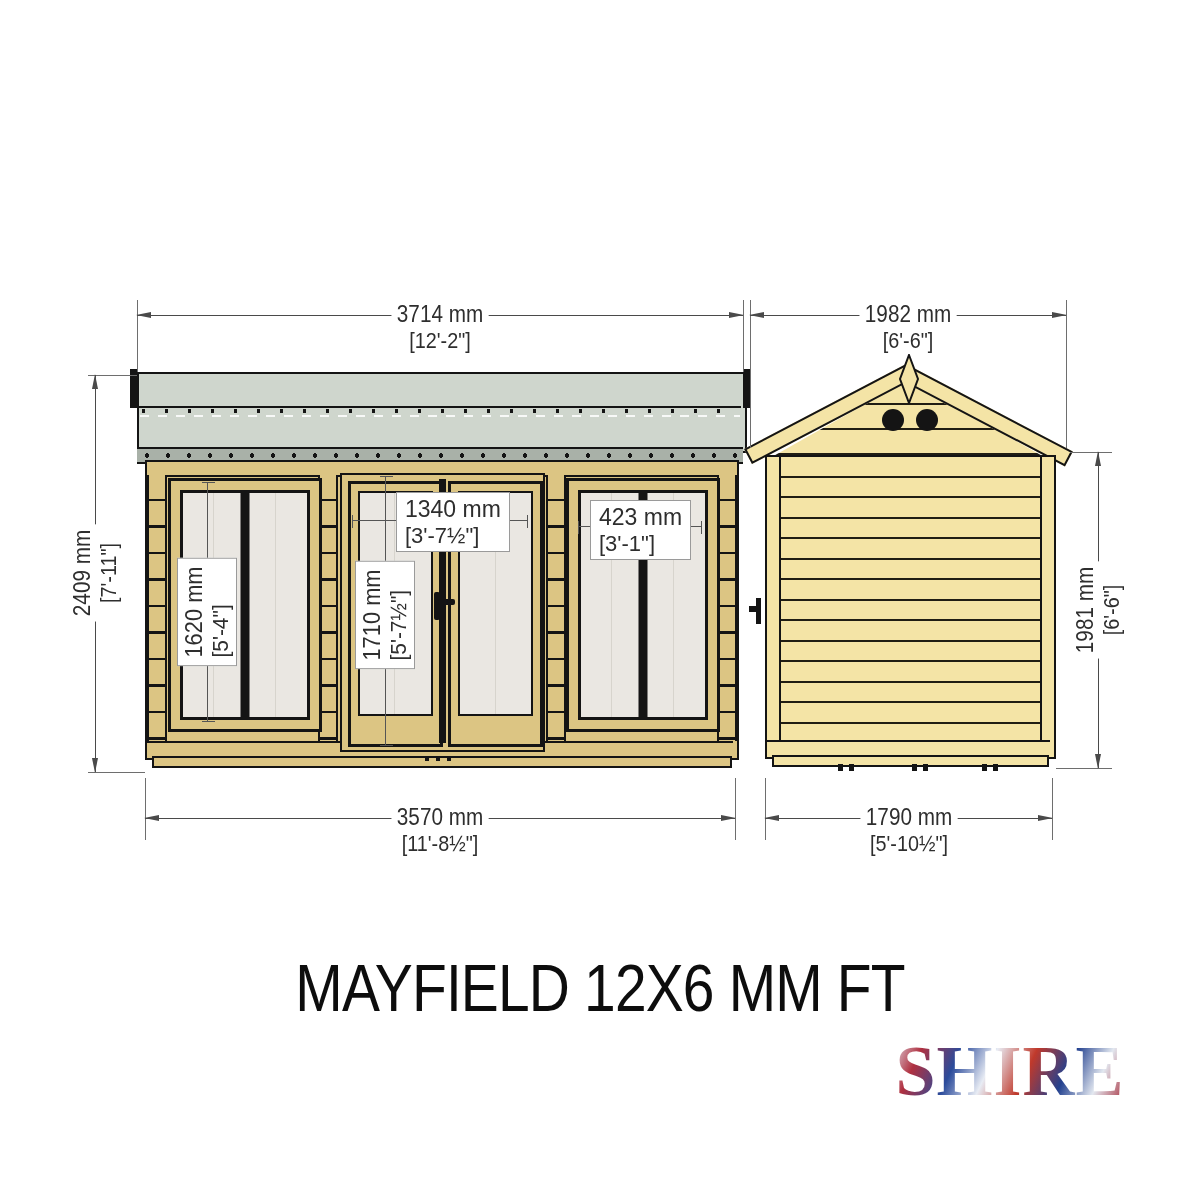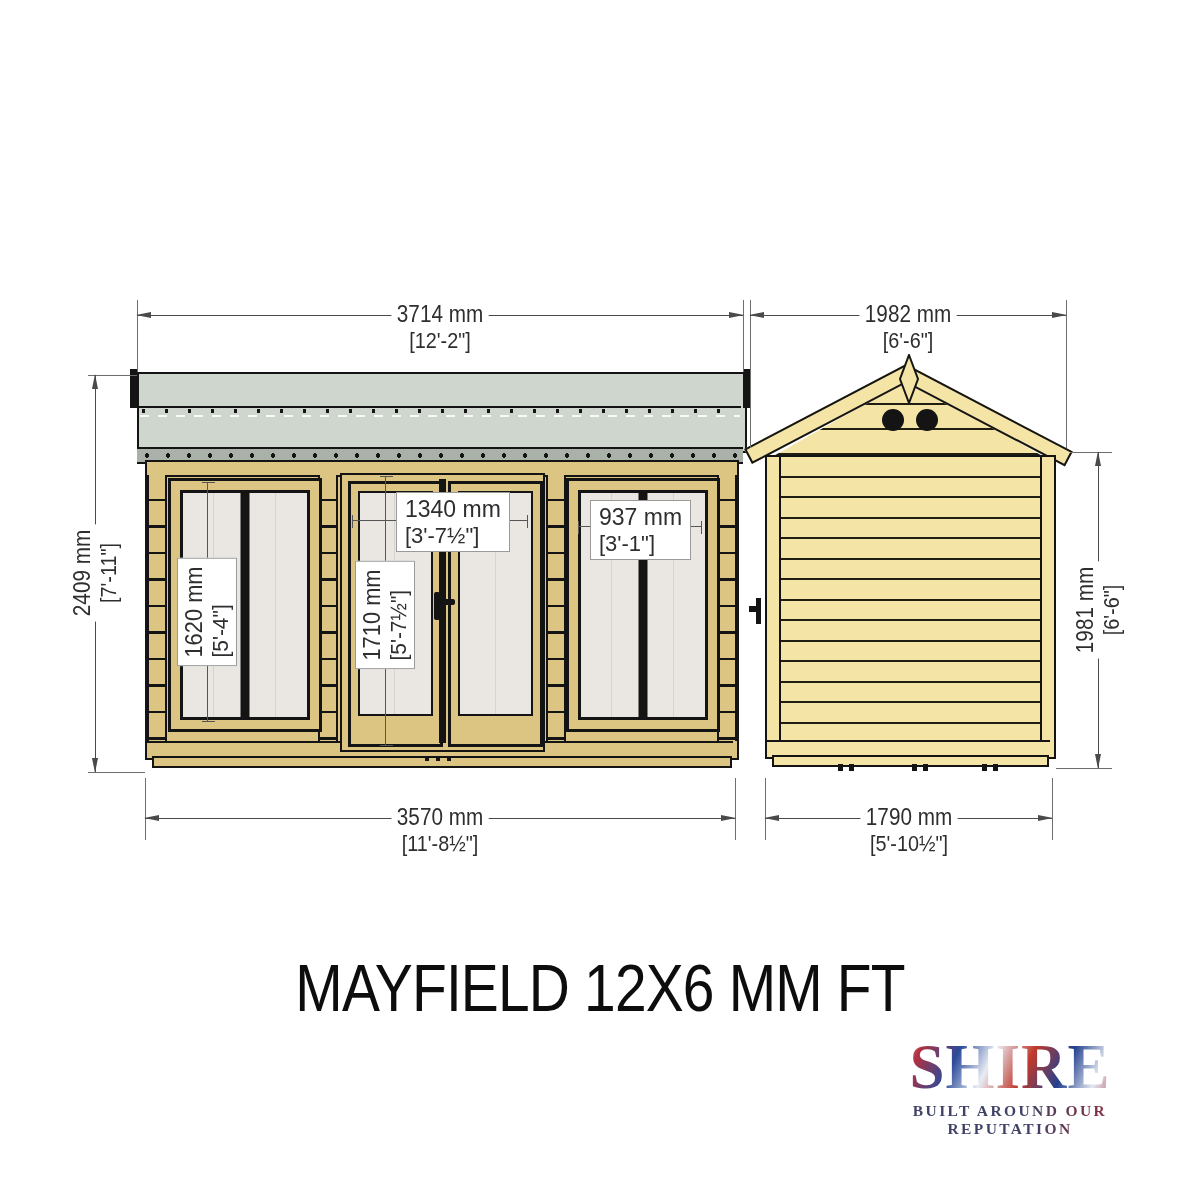--- a/index.html
+++ b/index.html
@@ -52,21 +52,21 @@
     linear-gradient(90deg,transparent calc(75% - 1px),#d7d4cd calc(75% - 1px) 75%,transparent 75%),
     #eae7e2;}
   .cbar{position:absolute;top:0;bottom:0;left:50%;width:9px;transform:translateX(-50%);background:#141414;}
   .sideclad{background:repeating-linear-gradient(180deg,#f4e4a6 0 18.5px,#201d13 18.5px 20.5px);}
   .gableclad{background:repeating-linear-gradient(180deg,#f4e4a6 0 23px,#201d13 23px 25px);}
 
   
   .title{position:absolute;left:0;width:1200px;top:952px;height:72px;line-height:72px;
     text-align:center;font-size:67px;color:#0d0d0d;transform:scaleX(0.85);letter-spacing:-1px;}
   .logo{position:absolute;left:862px;top:1034px;width:296px;text-align:center;}
-  .logo-word{font-family:"Liberation Serif",serif;font-weight:700;font-size:63px;line-height:1.05;
+  .logo-word{font-family:"Liberation Serif",serif;font-weight:700;font-size:72px;line-height:1.05;
     letter-spacing:1px;
     background:linear-gradient(115deg,#c43b3b 0%,#e3e8f0 10%,#b03040 20%,#2b4b9b 32%,#e8ecf4 43%,
       #c0392b 55%,#23418f 67%,#e3e8f0 78%,#a52a38 89%,#2b4b9b 100%);
     -webkit-background-clip:text;background-clip:text;color:transparent;}
   .logo-tag{font-family:"Liberation Serif",serif;font-weight:600;font-size:15.5px;letter-spacing:2.4px;
     margin-top:2px;
     background:linear-gradient(90deg,#3e4066 0%,#3e4066 55%,#8c2f3f 85%,#a03246 100%);
     -webkit-background-clip:text;background-clip:text;color:transparent;}
 </style>
 </head>
@@ -126,21 +126,21 @@
     <div class="boxlbl" style="left:396px;top:492px;">
       <div class="mm">1340 mm</div>
       <div class="ft">[3'-7½"]</div>
     </div>
 
     <div class="leader-h" style="left:578px;top:526px;width:124px;">
       <span class="tick" style="left:0;"></span>
         <span class="tick" style="right:0;"></span>
     </div>
     <div class="boxlbl" style="left:590px;top:500px;">
-      <div class="mm">937 mm</div>
+      <div class="mm">423 mm</div>
       <div class="ft">[3'-1"]</div>
     </div>
 
     <div class="leader-v" style="left:207px;top:482px;height:240px;">
       <span class="tick" style="top:0;"></span>
         <span class="tick" style="bottom:0;"></span>
     </div>
     <div class="boxlbl rot" style="left:207px;top:612px;">
       <div class="mm">1620 mm</div>
       <div class="ft">[5'-4"]</div>
@@ -243,16 +243,15 @@
         <div class="mm">1790 mm</div>
         <div class="ft">[5'-10½"]</div>
       </div>
     </div>
   </div>
 
   <div class="title">MAYFIELD 12X6 MM FT</div>
 
   <div class="logo">
     <div class="logo-word">SHIRE</div>
-    <div class="logo-tag">BUILT AROUND OUR REPUTATION</div>
   </div>
 
 </div>
 
 </body></html>

